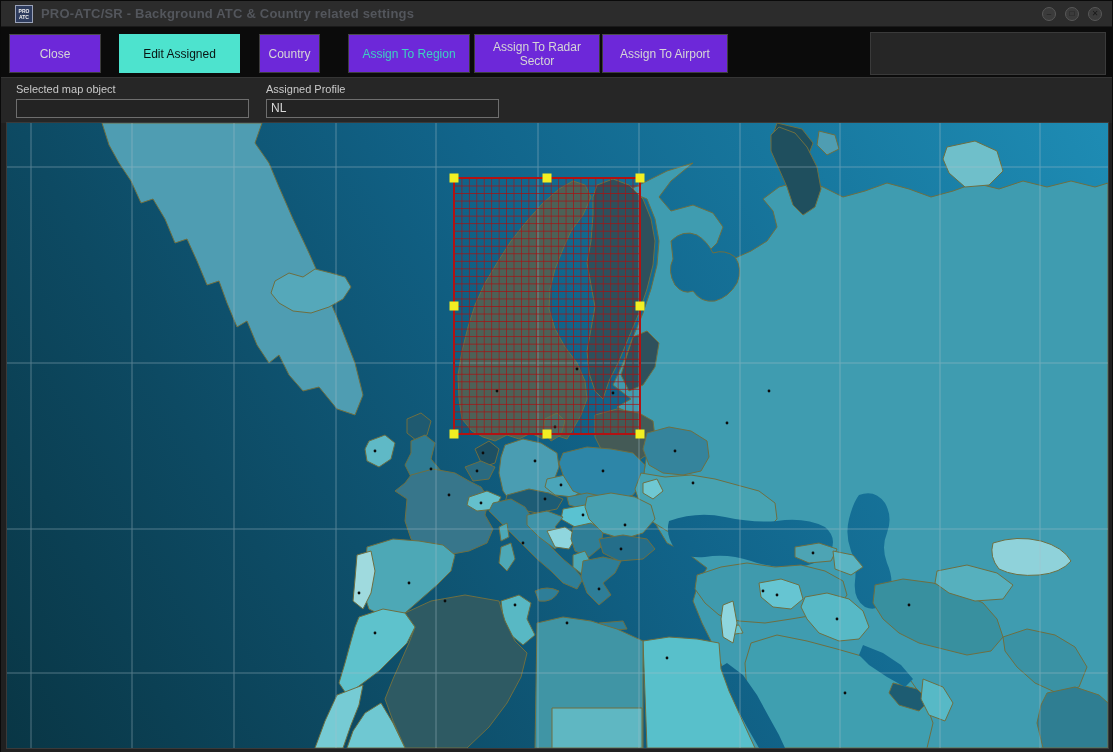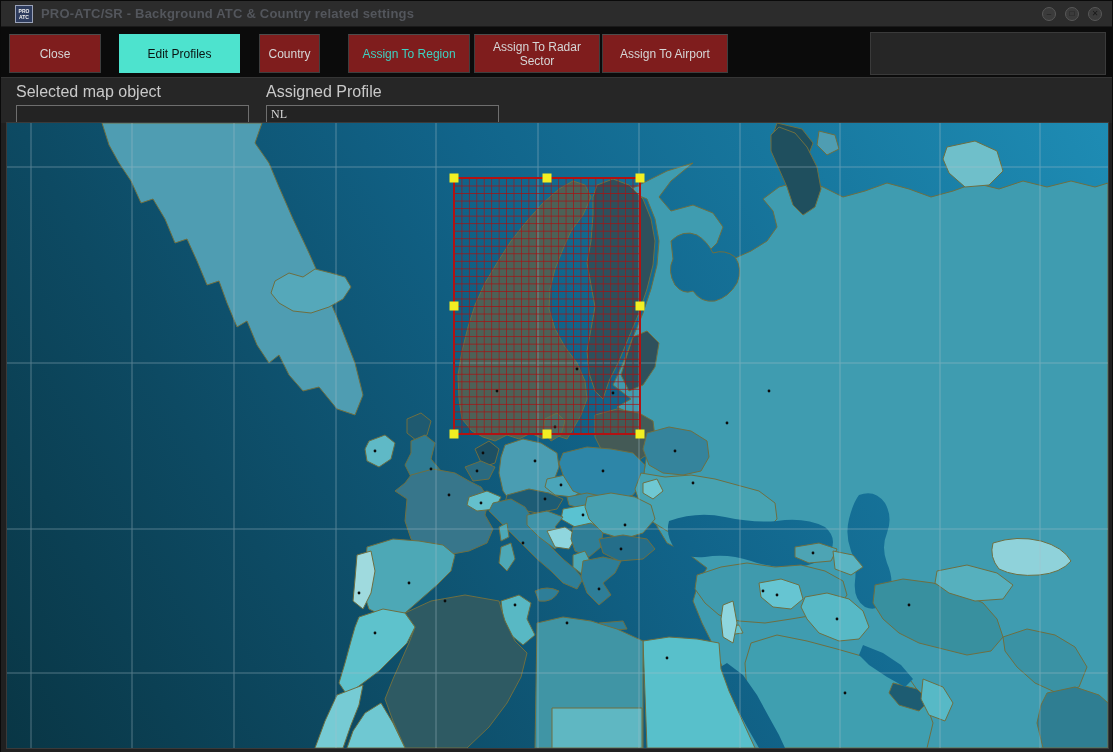--- a/index.html
+++ b/index.html
@@ -13,36 +13,36 @@
   .app-icon { width:18px; height:18px; margin-left:14px; background:#2e3c5e; border:1px solid #9aa2b8;
               color:#f0f0f0; font-size:5px; font-weight:bold; line-height:6px; text-align:center;
               display:flex; flex-direction:column; justify-content:center; }
   .title-text { margin-left:8px; color:#53565c; font-weight:bold; font-size:13px; letter-spacing:.2px; }
   .win-controls { margin-left:auto; margin-right:10px; display:flex; gap:9px; }
   .win-btn { width:14px; height:14px; border-radius:50%; background:#3b3b3b; border:1px solid #585858;
              color:#181818; font-size:8px; line-height:12px; text-align:center; cursor:default; }
 
   
   .toolbar { position:absolute; left:0; top:26px; width:100%; height:50px; background:#0b0b0b; }
-  .tb-btn { position:absolute; top:7px; height:39px; background:#7f1d1d; border:1px solid #3e3e3e;
+  .tb-btn { position:absolute; top:7px; height:39px; background:#6d28d9; border:1px solid #3e3e3e;
             border-top-color:#4c4c4c; color:#d6d6d6; font-size:12px; text-align:center;
             display:flex; align-items:center; justify-content:center;
             font-family:"Liberation Sans",sans-serif; }
   .tb-btn.active { background:var(--accent,#4de3ce); border-color:var(--accent,#4de3ce); color:#0a1513; }
   .tb-btn.accent-text { color:var(--accent-text,#3ed1c1); }
   .tb-filler { position:absolute; top:5px; left:869px; right:6px; height:43px; background:#262626;
                border:1px solid #3a3a3a; }
 
   
   .fieldsbar { position:absolute; left:0; top:76px; width:100%; height:46px; background:#262626;
                border-top:1px solid #353535; }
   .field { position:absolute; top:5px; }
-  .field label { display:block; color:#c9c9c9; font-size:16px; margin-bottom:3px; }
+  .field label { display:block; color:#c9c9c9; font-size:11px; margin-bottom:3px; }
   .field input { width:233px; height:19px; background:#232323; border:1px solid #6e6e6e;
-                 color:#d8d8d8; font-size:12px; padding:0 4px; font-family:Liberation Serif, serif; }
+                 color:#d8d8d8; font-size:12px; padding:0 4px; font-family:Liberation Sans, sans-serif; }
   #field-object { left:15px; }
   #field-profile { left:265px; }
 
   
   .map-frame { position:absolute; left:0; top:122px; width:100%; height:630px; background:#202020;
                padding:0 6px 5px 6px; }
   .map-frame svg { display:block; background:#0d5068; outline:1px solid #3a3a3a; }
   .country { stroke:#6e6f41; stroke-width:1; stroke-linejoin:round; }
   .graticule { stroke:#a9bfc9; stroke-width:1; opacity:.45; }
   .capital { fill:#0c0c0c; }
@@ -60,21 +60,21 @@
     <span class="title-text">PRO-ATC/SR - Background ATC &amp; Country related settings</span>
     <div class="win-controls">
       <div class="win-btn">–</div>
       <div class="win-btn">□</div>
       <div class="win-btn">✕</div>
     </div>
   </div>
 
   <div class="toolbar">
     <button class="tb-btn" style="left:8px;width:92px">Close</button>
-    <button class="tb-btn active" style="left:118px;width:121px">Edit Profiles</button>
+    <button class="tb-btn active" style="left:118px;width:121px">Edit Assigned</button>
     <button class="tb-btn" style="left:258px;width:61px">Country</button>
     <button class="tb-btn accent-text" style="left:347px;width:122px">Assign To Region</button>
     <button class="tb-btn" style="left:473px;width:126px">Assign To Radar Sector</button>
     <button class="tb-btn" style="left:601px;width:126px">Assign To Airport</button>
     <div class="tb-filler"></div>
   </div>
 
   <div class="fieldsbar">
     <div class="field" id="field-object">
       <label>Selected map object</label>

